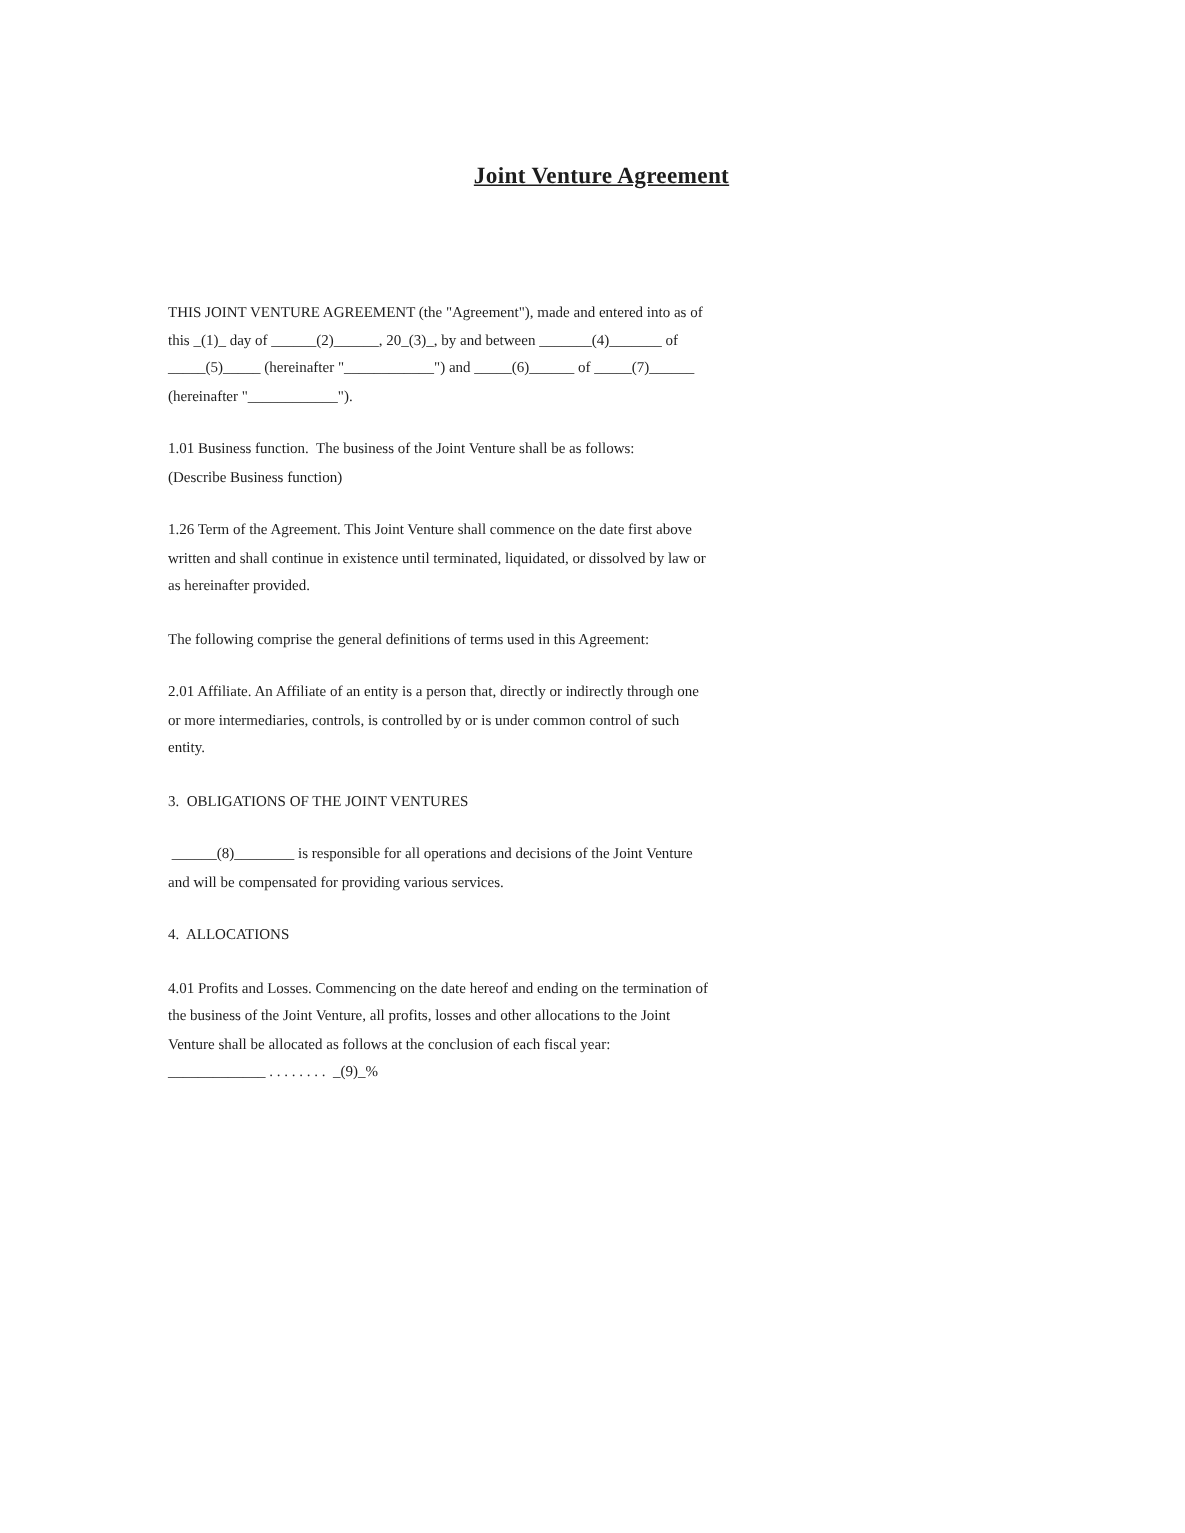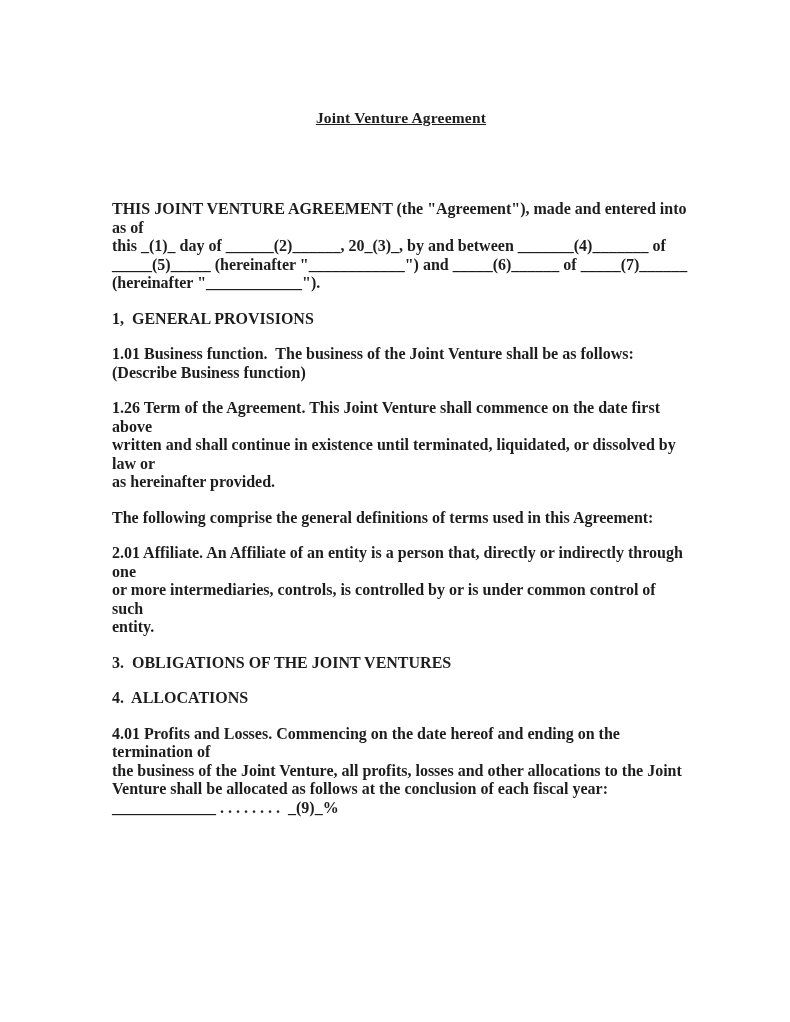--- a/index.html
+++ b/index.html
@@ -24,61 +24,61 @@
   .doc-title {
     font-size: 15.5px;
     font-weight: bold;
     text-decoration: underline;
     text-align: center;
     line-height: 20px;
     margin: 0 0 72px 0;
     letter-spacing: 0.2px;
   }
   .para, .heading {
-    font-size: 16px;
+    font-size: 10px;
     line-height: 18.5px;
     margin: 0 0 17px 0;
     white-space: pre-line;
-    font-weight: bold;
   }
   section {
     margin: 0;
     padding: 0;
   }
 </style>
 </head>
 <body>
 
 <div class="page">
 
   <h1 class="doc-title">Joint Venture Agreement</h1>
 
   <p class="para">THIS JOINT VENTURE AGREEMENT (the "Agreement"), made and entered into as of
 this _(1)_ day of ______(2)______, 20_(3)_, by and between _______(4)_______ of
 _____(5)_____ (hereinafter "____________") and _____(6)______ of _____(7)______
 (hereinafter "____________").</p>
 
   <section>
-    <p class="heading">1,&nbsp; GENERAL PROVISIONS</p>
     <p class="para">1.01 Business function.&nbsp; The business of the Joint Venture shall be as follows:
 (Describe Business function)</p>
     <p class="para">1.26 Term of the Agreement. This Joint Venture shall commence on the date first above
 written and shall continue in existence until terminated, liquidated, or dissolved by law or
 as hereinafter provided.</p>
   </section>
 
   <section>
     <p class="para">The following comprise the general definitions of terms used in this Agreement:</p>
     <p class="para">2.01 Affiliate. An Affiliate of an entity is a person that, directly or indirectly through one
 or more intermediaries, controls, is controlled by or is under common control of such
 entity.</p>
   </section>
 
   <section>
     <p class="heading">3.&nbsp; OBLIGATIONS OF THE JOINT VENTURES</p>
+    <p class="para">&nbsp;______(8)________ is responsible for all operations and decisions of the Joint Venture
+and will be compensated for providing various services.</p>
   </section>
 
   <section>
     <p class="heading">4.&nbsp; ALLOCATIONS</p>
     <p class="para">4.01 Profits and Losses. Commencing on the date hereof and ending on the termination of
 the business of the Joint Venture, all profits, losses and other allocations to the Joint
 Venture shall be allocated as follows at the conclusion of each fiscal year:
 _____________ . . . . . . . .&nbsp; _(9)_%</p>
   </section>
 

